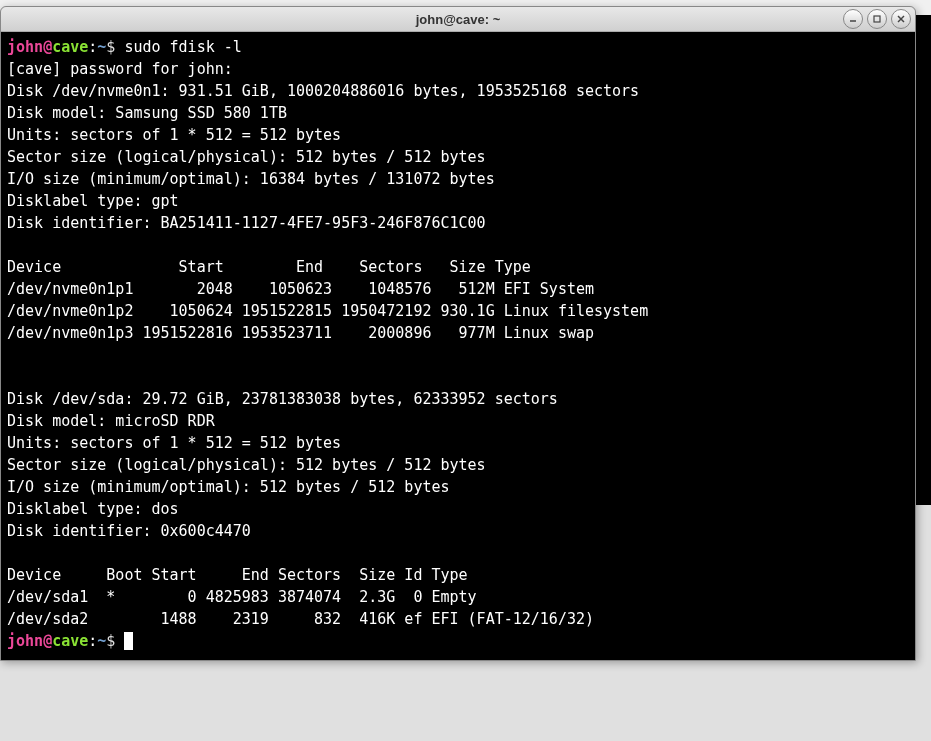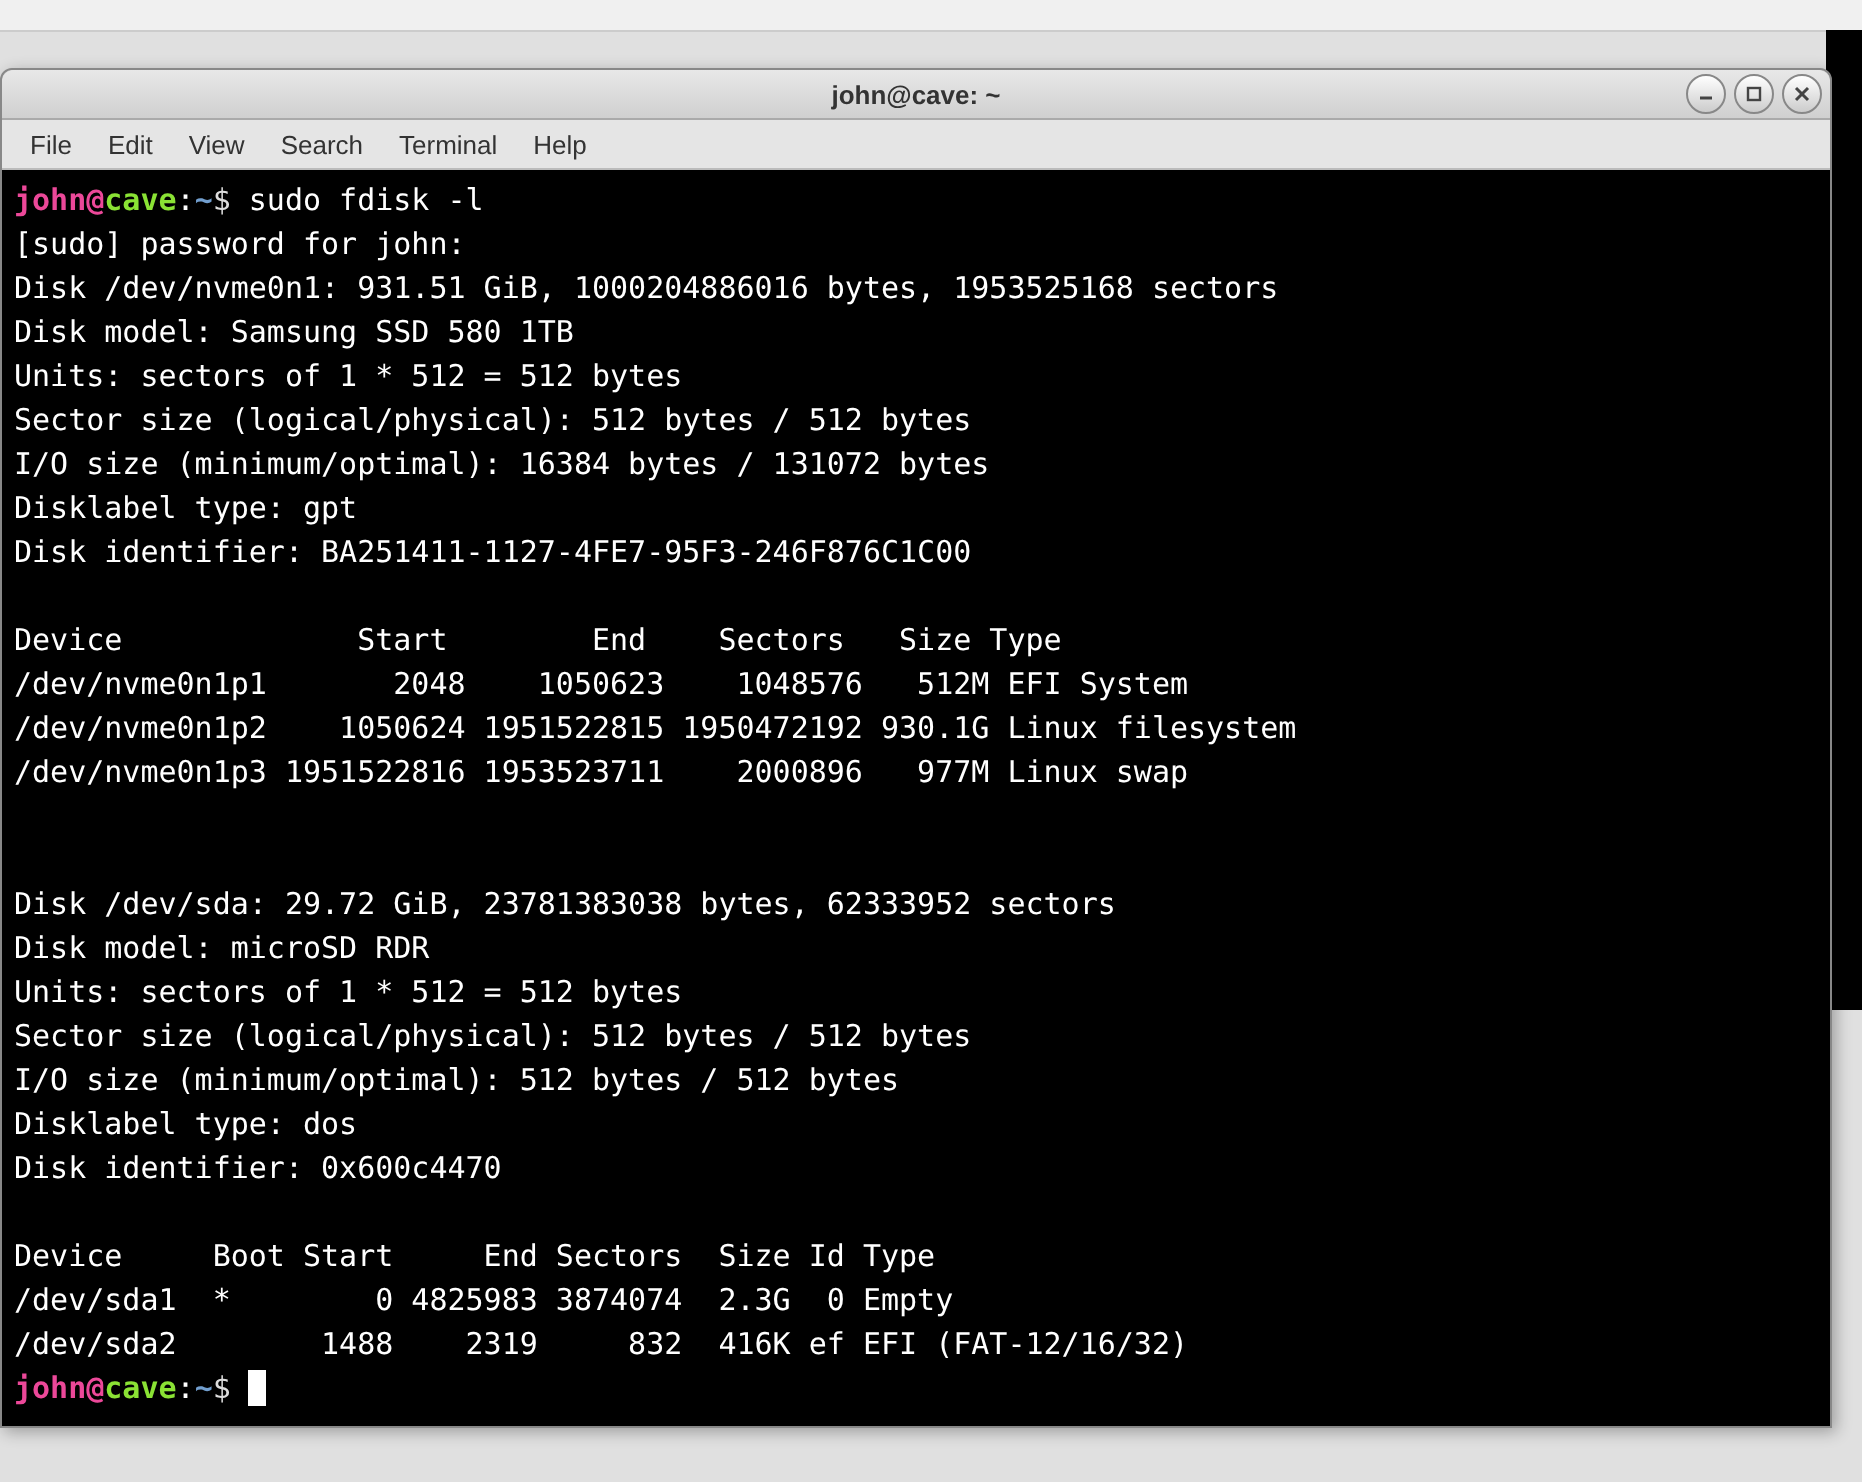--- a/index.html
+++ b/index.html
@@ -26,21 +26,21 @@
     width: 18px;
     height: 490px;
     background: #000;
     color: #0a0;
     font-family: monospace;
     font-size: 14px;
     overflow: hidden;
   }
   .window {
     position: absolute;
-    top: 34px;
+    top: 6px;
     left: 0;
     width: 914px;
     background: #d8d8d8;
     border: 1px solid #888;
     border-radius: 6px 6px 0 0;
     box-shadow: 2px 2px 8px rgba(0,0,0,0.3);
   }
   .titlebar {
     height: 24px;
     background: linear-gradient(#e8e8e8, #d0d0d0);
@@ -136,31 +136,23 @@
       </div>
       <div class="win-btn">
         <svg width="10" height="10">
             <line x1="2" y1="2" x2="8" y2="8" stroke="#444" stroke-width="1.5"></line>
             <line x1="8" y1="2" x2="2" y2="8" stroke="#444" stroke-width="1.5"></line>
           </svg>
       </div>
     </div>
   </div>
 
-  <div class="menubar">
-    <div class="menu-item">File</div>
-    <div class="menu-item">Edit</div>
-    <div class="menu-item">View</div>
-    <div class="menu-item">Search</div>
-    <div class="menu-item">Terminal</div>
-    <div class="menu-item">Help</div>
-  </div>
 
   <div class="terminal"><span class="prompt-user">john</span><span class="prompt-user">@</span><span class="prompt-host">cave</span><span>:</span><span class="prompt-path">~</span><span class="prompt-dollar">$ </span><span>sudo fdisk -l</span>
-<span>[sudo] password for john:</span>
+<span>[cave] password for john:</span>
 <span>Disk /dev/nvme0n1: 931.51 GiB, 1000204886016 bytes, 1953525168 sectors</span>
 <span>Disk model: Samsung SSD 580 1TB</span>
 <span>Units: sectors of 1 * 512 = 512 bytes</span>
 <span>Sector size (logical/physical): 512 bytes / 512 bytes</span>
 <span>I/O size (minimum/optimal): 16384 bytes / 131072 bytes</span>
 <span>Disklabel type: gpt</span>
 <span>Disk identifier: BA251411-1127-4FE7-95F3-246F876C1C00</span>
 
 <span>Device             Start        End    Sectors   Size Type</span>
 <span>/dev/nvme0n1p1       2048    1050623    1048576   512M EFI System</span>

